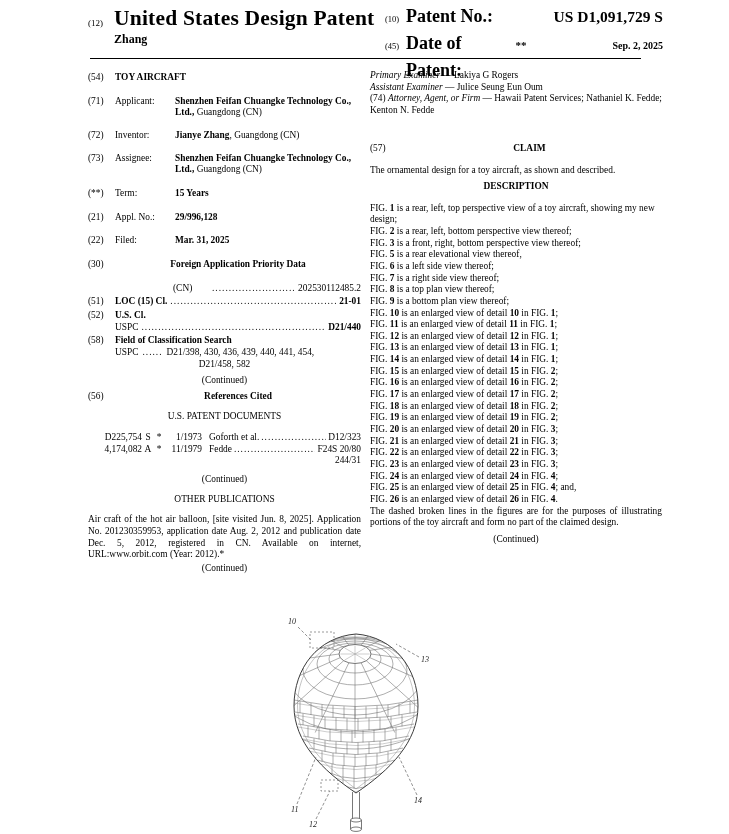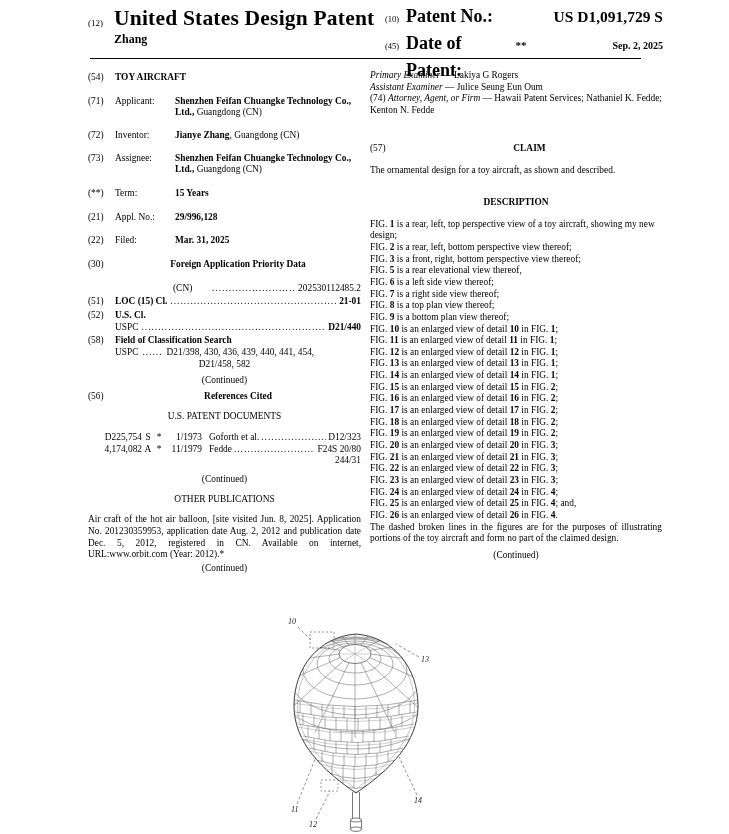--- a/index.html
+++ b/index.html
@@ -206,21 +206,21 @@
       <div><i>Assistant Examiner</i> — Julice Seung Eun Oum</div>
       <div>
         <span>(74)</span>
         <span><i>Attorney, Agent, or Firm</i> — Hawaii Patent Services; Nathaniel K. Fedde; Kenton N. Fedde</span>
       </div>
       <div class="row gapA">
         <span class="rcode">(57)</span>
         <span class="center" style="font-weight:bold">CLAIM</span>
       </div>
       <div class="just gapB">The ornamental design for a toy aircraft, as shown and described.</div>
-      <div class="headctr" style="margin-top:20px;margin-bottom:10px">DESCRIPTION</div>
+      <div class="headctr" style="margin-top:4px;margin-bottom:10px">DESCRIPTION</div>
       <div id="fig-list">
           <div class="fig-line">FIG. <b>1</b> is a rear, left, top perspective view of a toy aircraft, showing my new design;</div>
           <div class="fig-line">FIG. <b>2</b> is a rear, left, bottom perspective view thereof;</div>
           <div class="fig-line">FIG. <b>3</b> is a front, right, bottom perspective view thereof;</div>
           <div class="fig-line">FIG. <b>5</b> is a rear elevational view thereof,</div>
           <div class="fig-line">FIG. <b>6</b> is a left side view thereof;</div>
           <div class="fig-line">FIG. <b>7</b> is a right side view thereof;</div>
           <div class="fig-line">FIG. <b>8</b> is a top plan view thereof;</div>
           <div class="fig-line">FIG. <b>9</b> is a bottom plan view thereof;</div>
           <div class="fig-line">FIG. <b>10</b> is an enlarged view of detail <b>10</b> in FIG. <b>1</b>;</div>

